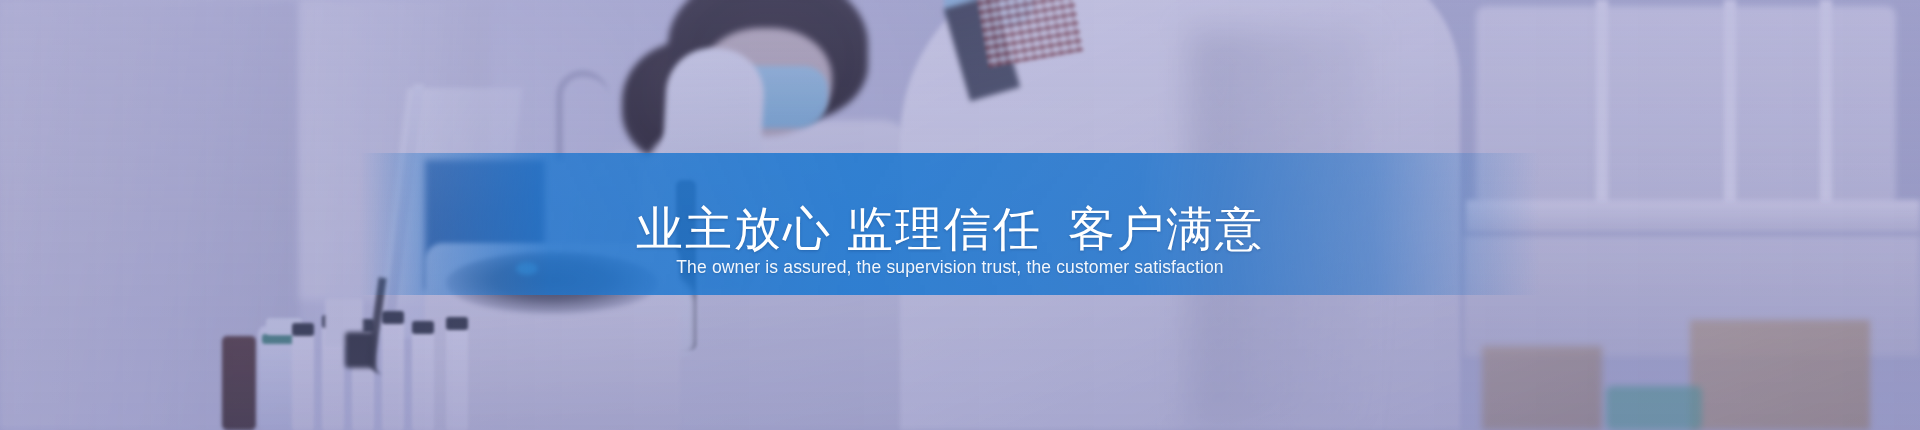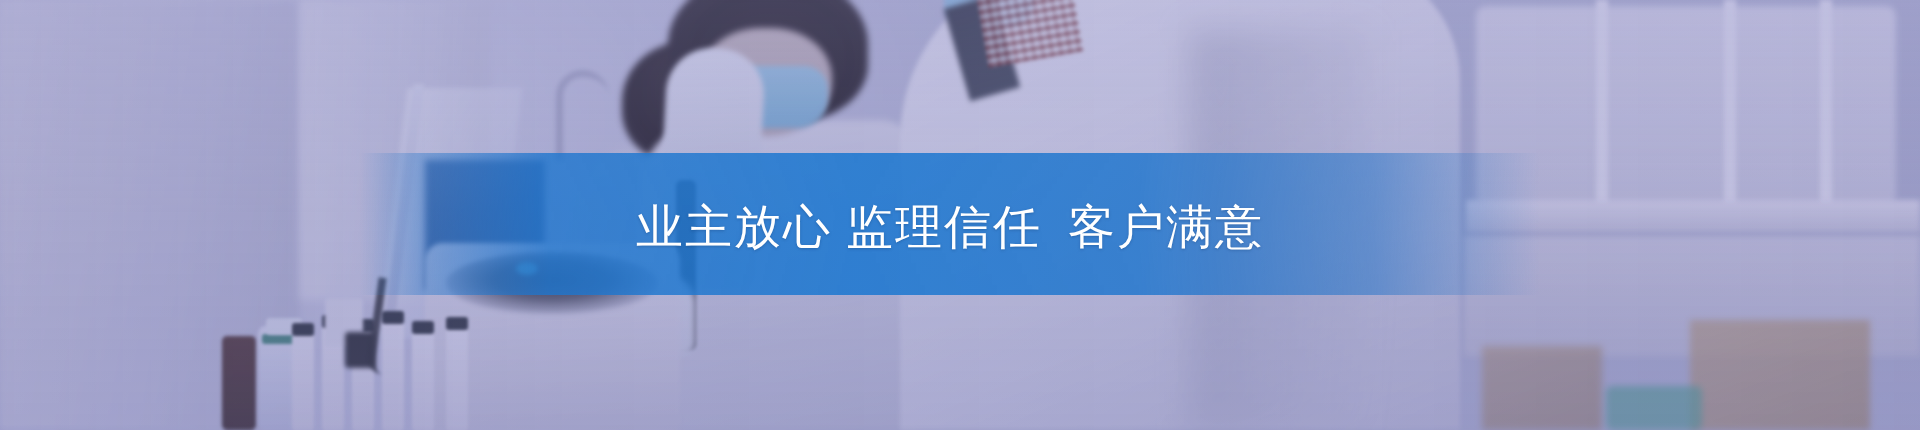--- a/index.html
+++ b/index.html
@@ -422,21 +422,21 @@
         rgba(33,116,202,.38) 5%,
         rgba(31,118,206,.80) 16%,
         rgba(30,120,208,.88) 42%,
         rgba(33,118,205,.84) 66%,
         rgba(40,116,200,.55) 86%,
         rgba(46,114,196,0) 100%);
   }
 
   .caption-inner {
     position: absolute;
-    left: 0; top: 5px;
+    left: 0; top: 17px;
     width: 1180px;
     height: 142px;
     display: flex;
     flex-direction: column;
     align-items: center;
     justify-content: center;
   }
 
   .headline {
     color: #ffffff;
@@ -528,16 +528,17 @@
     <div class="teal-tub"></div>
 
     <div class="photo-blur"></div>
     <div class="grade"></div>
     <div class="grade-2"></div>
   </div>
 
   <div class="caption-band">
     <div class="caption-inner">
       <div class="headline"><span>业主放心</span><span class="gap"></span><span>监理信任</span><span class="gap-wide"></span><span>客户满意</span></div>
+      <p class="subline">The owner is assured, the supervision trust, the customer satisfaction</p>
     </div>
   </div>
 
 </div>
 
 </body></html>

